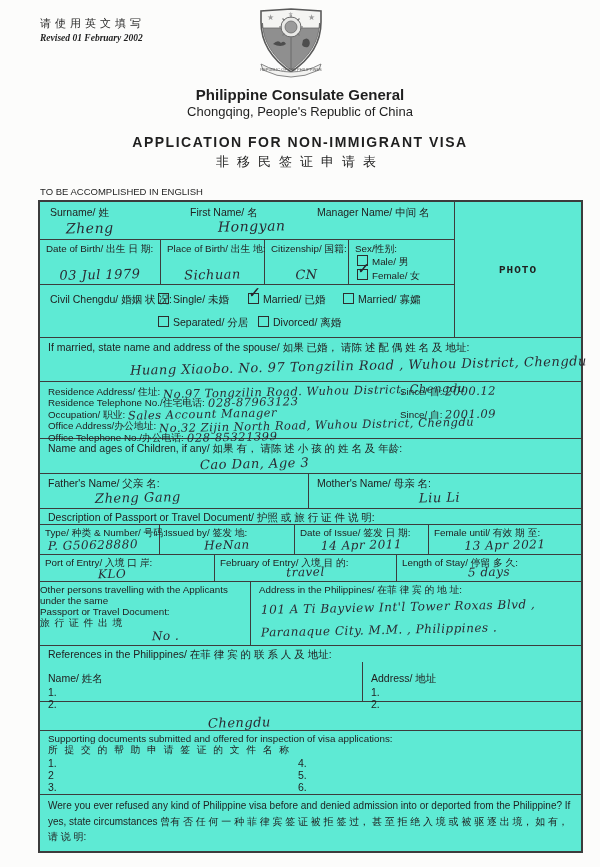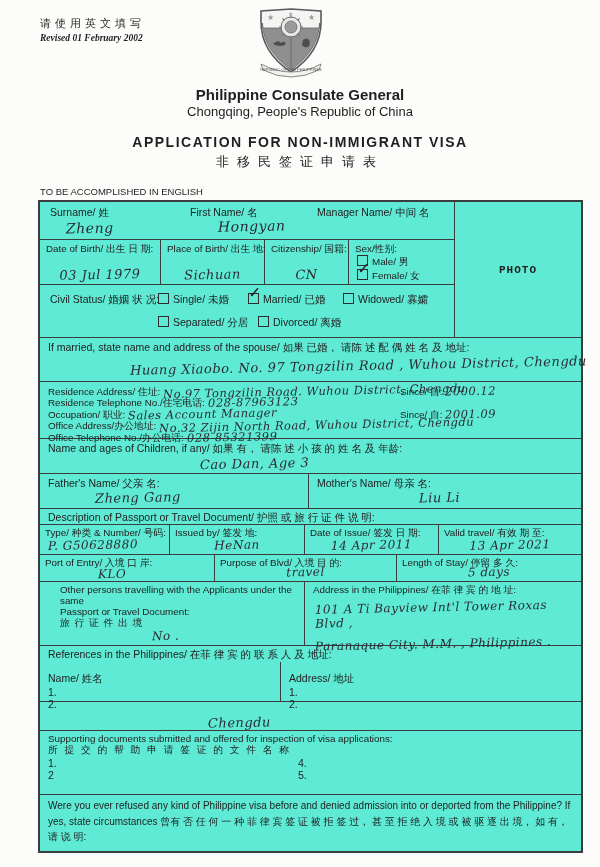--- a/index.html
+++ b/index.html
@@ -133,29 +133,29 @@
             <span class="abs lbl-sm" style="left:6px; top:3px">Sex/性别:</span>
             <span class="abs opt" style="left:8px; top:15px">
               <span class="cb"><span class="mark"></span></span><span class="lbl-sm">Male/ 男</span>
             </span>
             <span class="abs opt" style="left:8px; top:29px">
               <span class="cb"><span class="mark">✓</span></span><span class="lbl-sm">Female/ 女</span>
             </span>
           </div>
         </div>
         <div class="r-civil">
-          <span class="abs lbl" style="left:10px; top:8px">Civil Status/ 婚姻 状 况:</span>
+          <span class="abs lbl" style="left:10px; top:8px">Civil Chengdu/ 婚姻 状 况:</span>
           <span class="abs opt" style="left:118px; top:8px">
             <span class="cb"><span class="mark"></span></span><span class="lbl">Single/ 未婚</span>
           </span>
           <span class="abs opt" style="left:208px; top:8px">
             <span class="cb"><span class="mark">✓</span></span><span class="lbl">Married/ 已婚</span>
           </span>
           <span class="abs opt" style="left:303px; top:8px">
-            <span class="cb"><span class="mark"></span></span><span class="lbl">Widowed/ 寡孀</span>
+            <span class="cb"><span class="mark"></span></span><span class="lbl">Married/ 寡孀</span>
           </span>
           <span class="abs opt" style="left:118px; top:31px">
             <span class="cb"><span class="mark"></span></span><span class="lbl">Separated/ 分居</span>
           </span>
           <span class="abs opt" style="left:218px; top:31px">
             <span class="cb"><span class="mark"></span></span><span class="lbl">Divorced/ 离婚</span>
           </span>
         </div>
       </div>
       <div class="photo-cell">
@@ -207,71 +207,71 @@
         <span class="abs lbl" style="left:8px; top:3px">Mother's Name/ 母亲 名:</span>
         <span class="abs hand" style="left:110px; top:16px; font-size:13px">Liu Li</span>
       </div>
     </div>
 
     <div class="row" style="height:16px">
       <span class="abs lbl" style="left:8px; top:2px">Description of Passport or Travel Document/ 护照 或 旅 行 证 件 说 明:</span>
     </div>
 
     <div class="row flexr" style="height:30px">
-      <div class="cell" style="width:130px">
+      <div class="cell" style="width:120px">
         <span class="abs lbl-sm" style="left:5px; top:2px">Type/ 种类 &amp; Number/ 号码:</span>
         <span class="abs hand" style="left:8px; top:13px; font-size:12px">P. G50628880</span>
       </div>
       <div class="cell" style="width:135px">
         <span class="abs lbl-sm" style="left:5px; top:2px">Issued by/ 签发 地:</span>
         <span class="hand val-center" style="font-size:12px">HeNan</span>
       </div>
       <div class="cell" style="width:134px">
         <span class="abs lbl-sm" style="left:5px; top:2px">Date of Issue/ 签发 日 期:</span>
         <span class="hand val-center" style="font-size:12px">14 Apr 2011</span>
       </div>
       <div class="cell" style="flex:1">
-        <span class="abs lbl-sm" style="left:5px; top:2px">Valid travel/ 有效 期 至:</span>
+        <span class="abs lbl-sm" style="left:5px; top:2px">Female until/ 有效 期 至:</span>
         <span class="hand val-center" style="font-size:12px">13 Apr 2021</span>
       </div>
     </div>
 
     <div class="row flexr" style="height:27px">
       <div class="cell" style="width:175px">
         <span class="abs lbl-sm" style="left:5px; top:2px">Port of Entry/ 入境 口 岸:</span>
         <span class="abs hand" style="left:58px; top:12px; font-size:12px">KLO</span>
       </div>
       <div class="cell" style="width:182px">
-        <span class="abs lbl-sm" style="left:5px; top:2px">Purpose of Blvd/ 入境 目 的:</span>
+        <span class="abs lbl-sm" style="left:5px; top:2px">February of Entry/ 入境 目 的:</span>
         <span class="hand val-center" style="font-size:12px">travel</span>
       </div>
       <div class="cell" style="flex:1">
         <span class="abs lbl-sm" style="left:5px; top:2px">Length of Stay/ 停留 多 久:</span>
         <span class="hand val-center" style="font-size:12px">5 days</span>
       </div>
     </div>
 
     <div class="row flexr" style="height:64px">
-      <div class="cell" style="width:265px; padding:2px 4px 0 20px">
+      <div class="cell" style="width:211px; padding:2px 4px 0 0">
         <div class="lbl-sm">Other persons travelling with the Applicants under the same</div>
         <div class="lbl-sm">Passport or Travel Document:</div>
         <div class="lbl-sm" style="letter-spacing:1px">旅 行 证 件 出 境</div>
         <span class="abs hand" style="left:112px; bottom:2px; font-size:12px">No .</span>
       </div>
       <div class="cell" style="flex:1; padding:2px 4px 0 8px">
         <div class="lbl-sm">Address in the Philippines/ 在菲 律 宾 的 地 址:</div>
         <div class="hand" style="font-size:12px; margin:3px 0 0 2px">101 A Ti Bayview Int'l Tower Roxas Blvd ,</div>
         <div class="hand" style="font-size:12px; margin:9px 0 0 2px">Paranaque City. M.M. , Philippines .</div>
       </div>
     </div>
 
     <div class="row" style="height:56px">
       <div class="lbl" style="padding:2px 0 0 8px">References in the Philippines/ 在菲 律 宾 的 联 系 人 及 地址:</div>
       <div class="ref-cols" style="height:40px">
-        <div class="ref-col" style="width:241px; border-right:1.5px solid #3c3c3c">
+        <div class="ref-col" style="width:323px; border-right:1.5px solid #3c3c3c">
           <div class="lbl">Name/ 姓名</div>
           <div class="num-line">1.</div>
           <div class="num-line">2.</div>
         </div>
         <div class="ref-col" style="flex:1">
           <div class="lbl">Address/ 地址</div>
           <div class="num-line">1.</div>
           <div class="num-line">2.</div>
         </div>
       </div>
@@ -279,20 +279,21 @@
 
     <div class="row" style="height:29px">
       <span class="abs hand" style="left:168px; top:13px; font-size:13px">Chengdu</span>
     </div>
 
     <div class="row" style="height:64px; padding:2px 0 0 8px">
       <div class="lbl-sm">Supporting documents submitted and offered for inspection of visa applications:</div>
       <div class="lbl-sm" style="letter-spacing:2px">所 提 交 的 帮 助 申 请 签 证 的 文 件 名 称</div>
       <div class="num-line"><span style="display:inline-block; width:250px">1.</span><span>4.</span></div>
       <div class="num-line"><span style="display:inline-block; width:250px">2</span><span>5.</span></div>
+      <div class="num-line"><span style="display:inline-block; width:250px">3.</span><span>6.</span></div>
     </div>
 
     <div class="row" style="height:56px">
       <div class="para">Were you ever refused any kind of Philippine visa before and denied admission into or deported from the Philippine? If yes, state circumstances 曾有 否 任 何 一 种 菲 律 宾 签 证 被 拒 签 过， 甚 至 拒 绝 入 境 或 被 驱 逐 出 境， 如 有， 请 说 明:</div>
     </div>
 
   </div>
 </div>
 
 </body></html>

